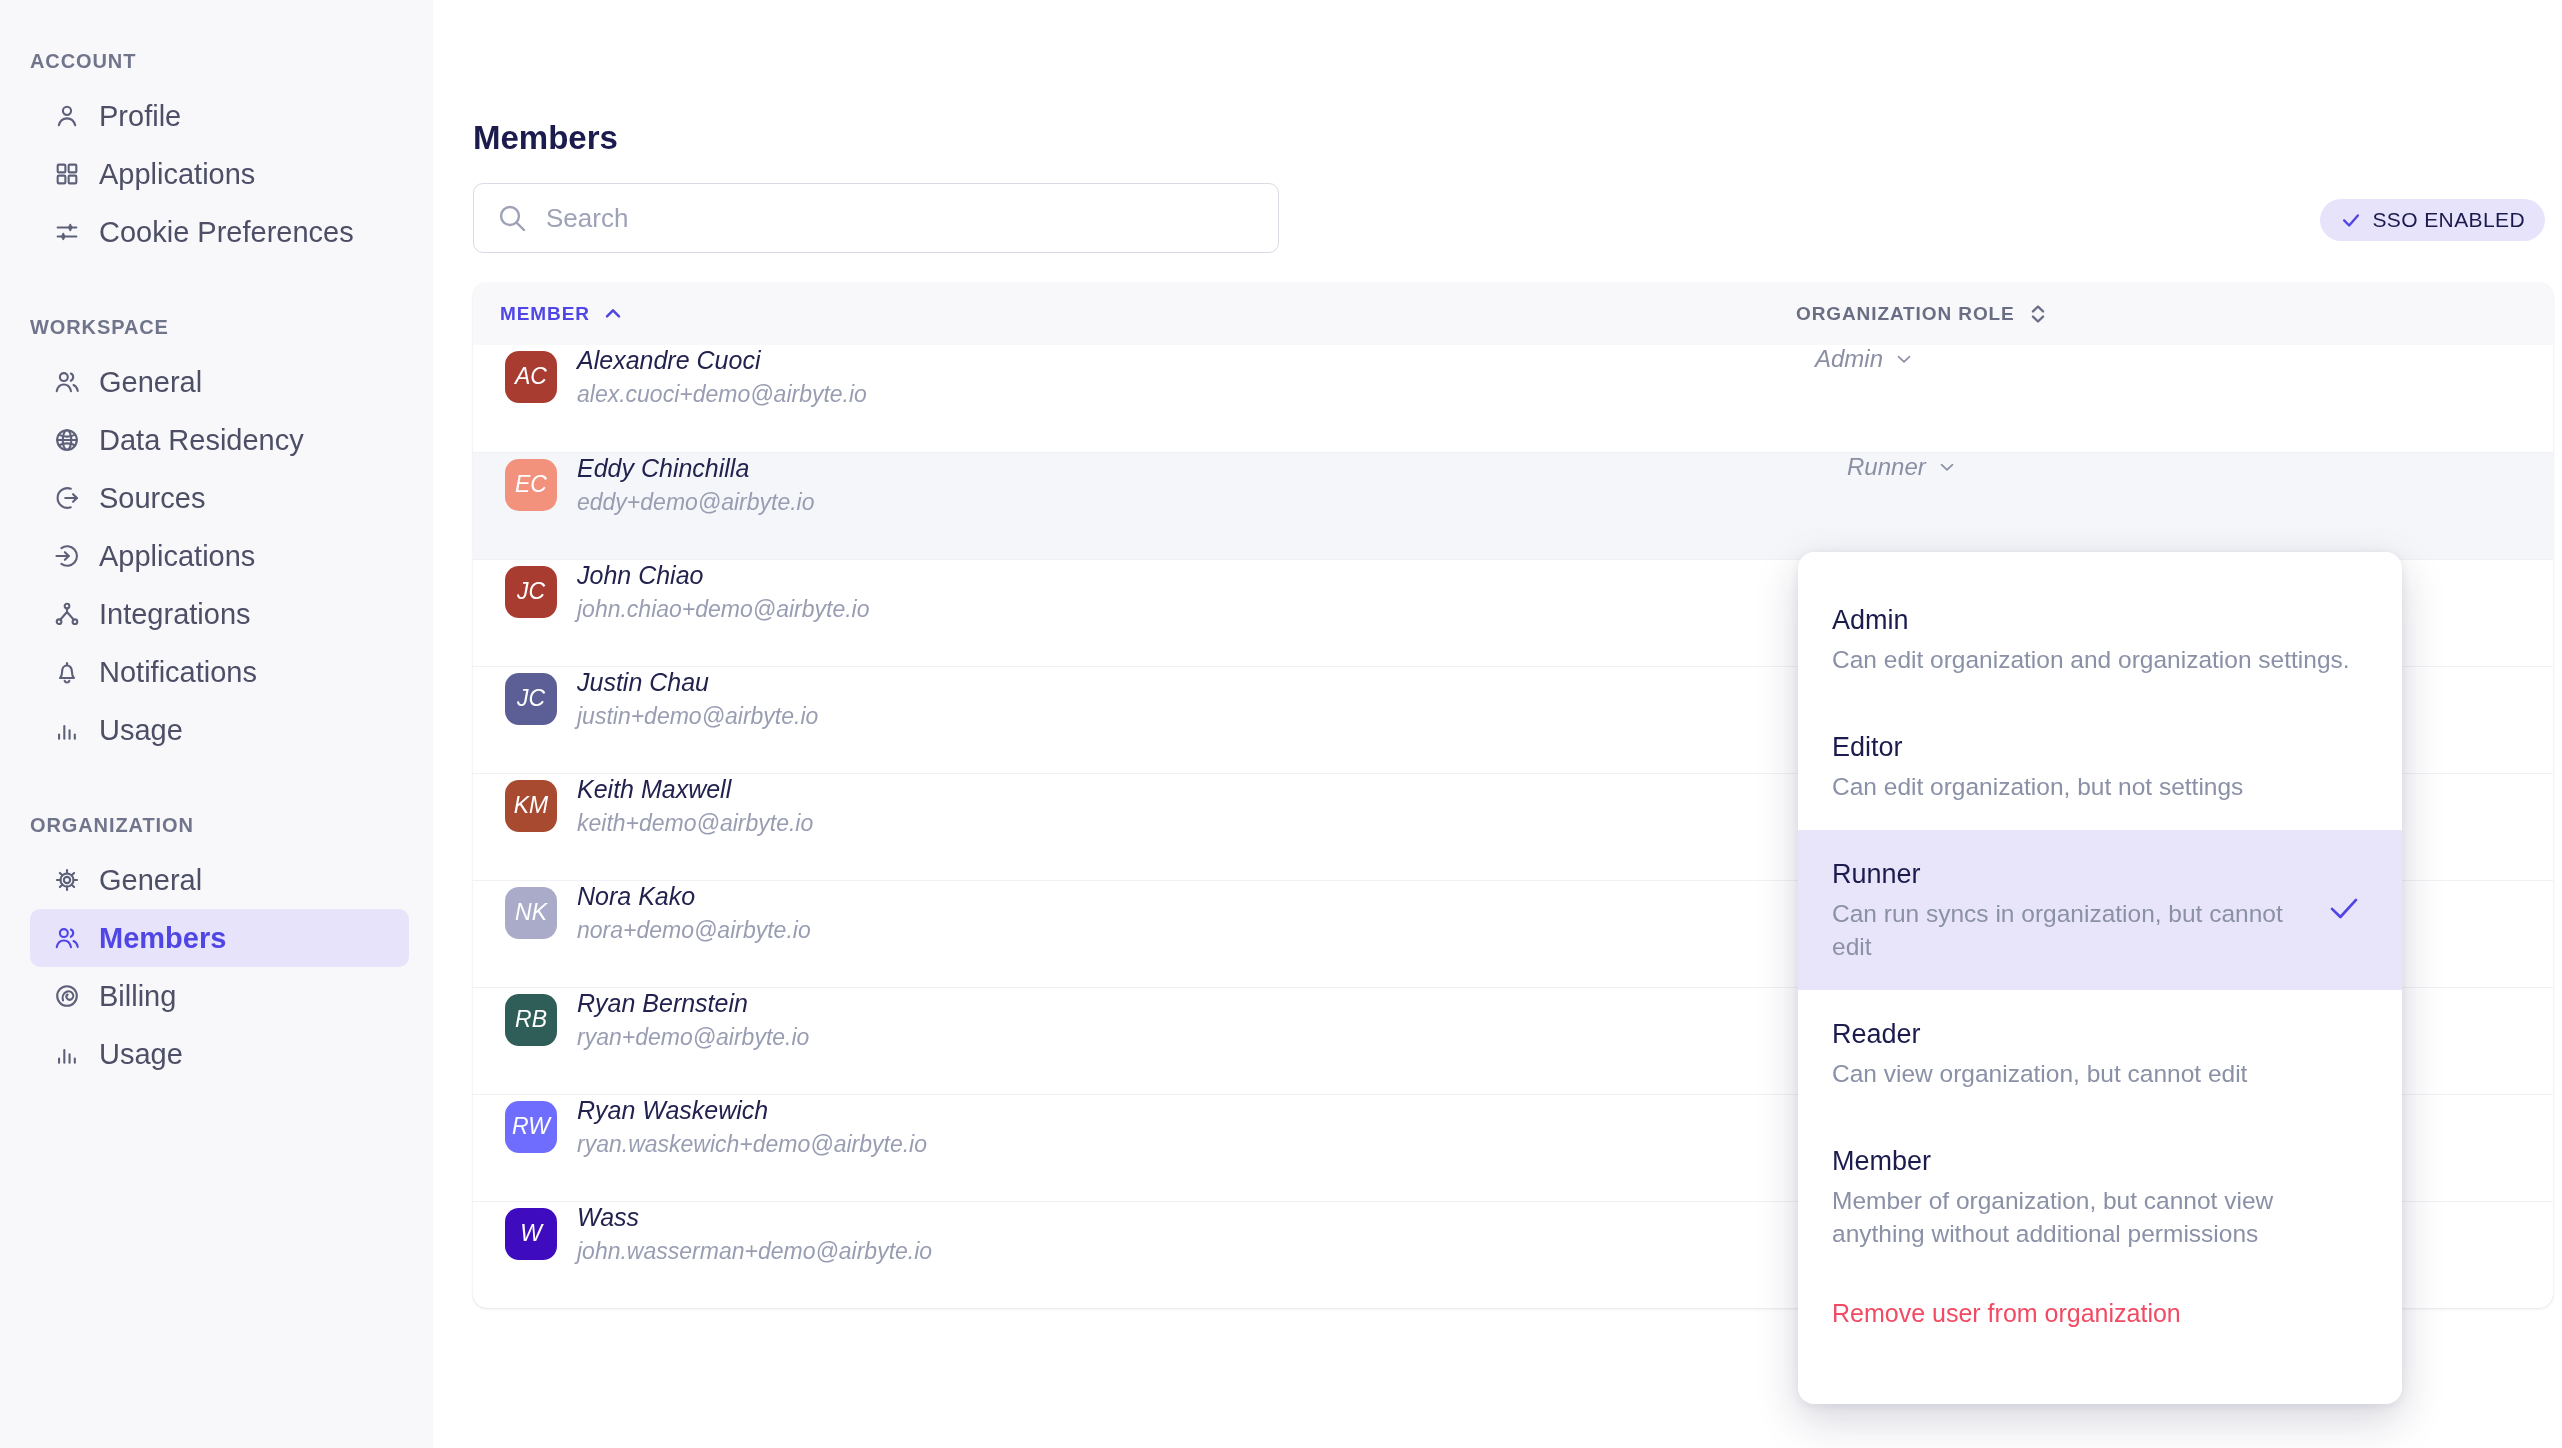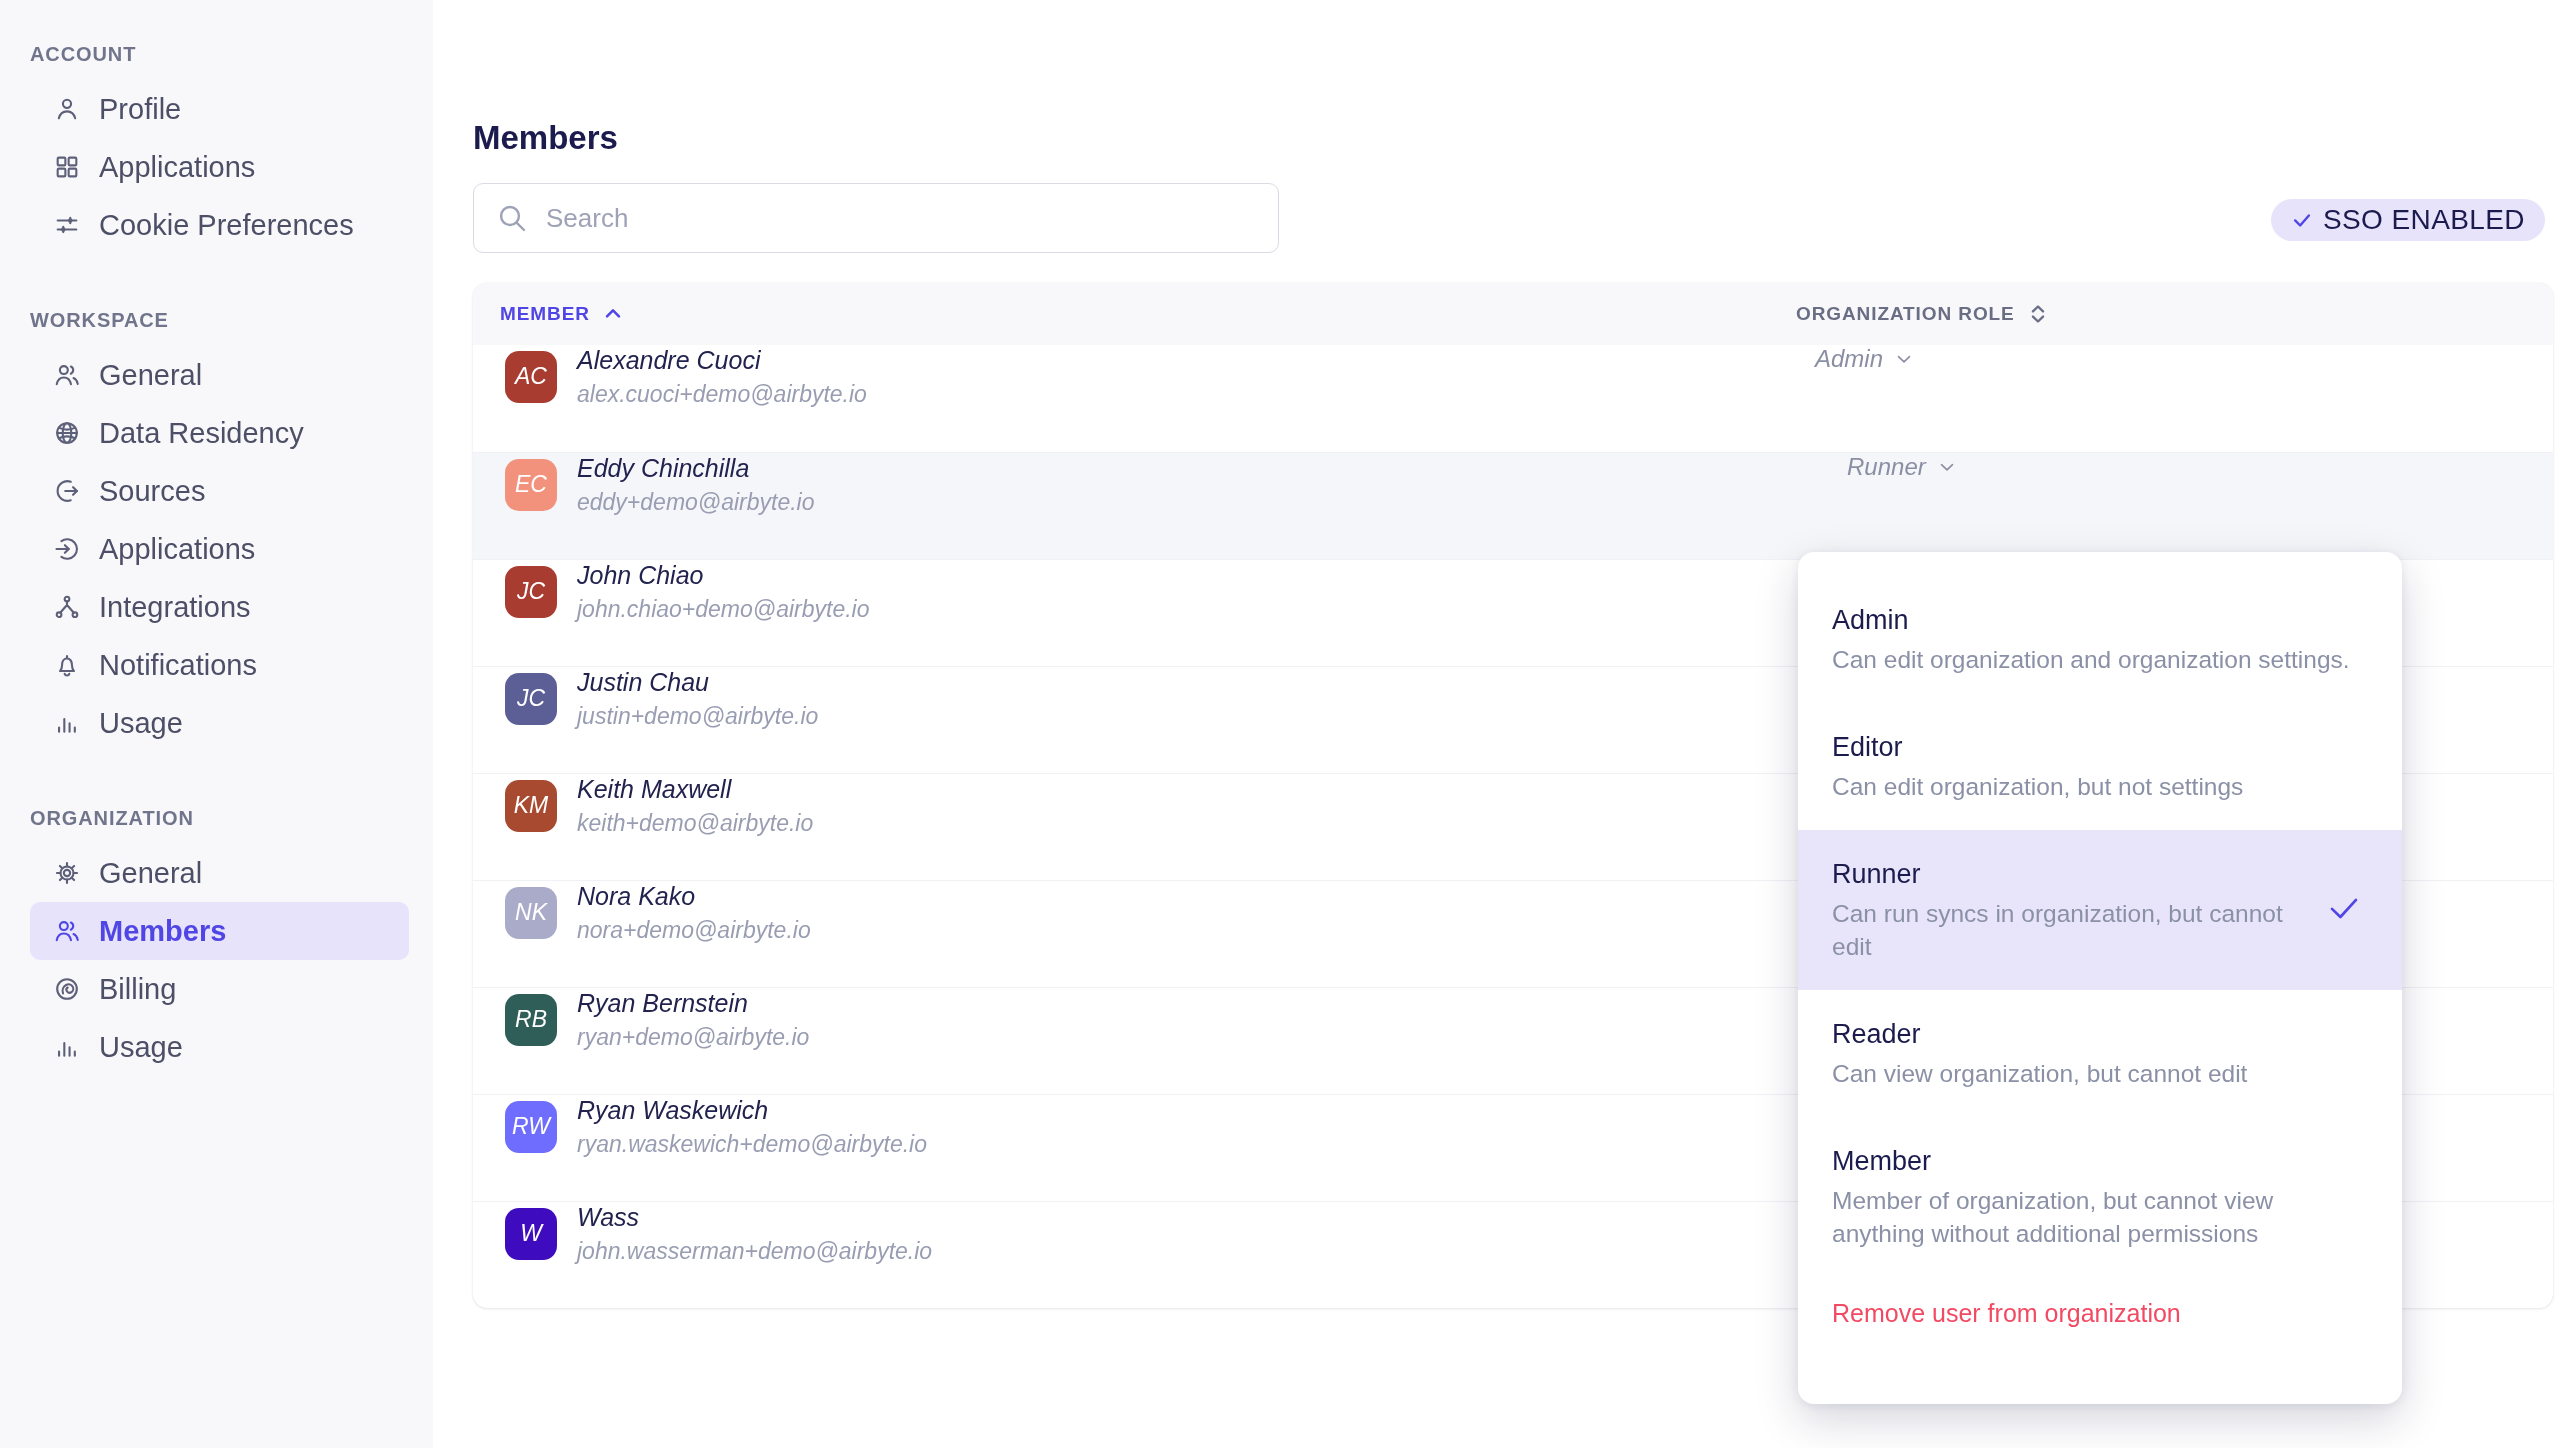--- a/index.html
+++ b/index.html
@@ -1,21 +1,21 @@
 <!DOCTYPE html>
 <html style="--accent: #4F46E5; --accent-soft: #E7E3FB; --accent-soft2: #E8E5FA; --navy: #1B1B4E; --muted: #8A90A6; --email: #989DB2; --danger: #F24A63; --row-highlight: #F5F6F9; --sidebar-bg: #F8F8FB; --head-bg: #F8F8FB; --border: #F0F1F5; --search-border: #D8DBE4; --icon: #5D6078; --side-text: #4C4F66; --section-header: #71758C;"><head>
 <meta charset="utf-8">
 <style>
   html,body{margin:0;padding:0;background:#fff;}
   .page{position:relative;width:2562px;height:1448px;overflow:hidden;background:#fff;
         font-family:"Liberation Sans",sans-serif;color:var(--navy);}
   
   .sidebar{position:absolute;left:0;top:0;width:433px;height:1448px;background:var(--sidebar-bg);
            box-sizing:border-box;padding-top:36px;}
-  .side-section{margin-top:4px;}
+  .side-section{margin-top:11px;}
   .side-section + .side-section{margin-top:52px;}
   .side-header{margin:0 0 12px 30px;height:28px;display:flex;align-items:center;
                font-size:20px;font-weight:700;letter-spacing:.9px;color:var(--section-header);}
   .side-item{display:flex;align-items:center;height:58px;margin:0 24px 0 30px;padding-left:22px;
              border-radius:10px;cursor:pointer;color:var(--side-text);}
   .side-item .icon{width:30px;height:30px;display:flex;align-items:center;justify-content:center;
                    color:var(--icon);flex:none;}
   .side-item .icon svg{width:28px;height:28px;}
   .side-item .lbl{margin-left:17px;font-size:29px;}
   .side-item.active{background:var(--accent-soft);}
@@ -29,21 +29,21 @@
                    font-weight:700;color:var(--navy);}
   .search-box{position:absolute;left:40px;top:183px;width:806px;height:70px;box-sizing:border-box;
               border:1.5px solid var(--search-border);border-radius:10px;background:#fff;
               display:flex;align-items:center;padding:0 22px;}
   .search-box svg{width:32px;height:32px;color:#9DA2B6;flex:none;}
   .search-box input{border:none;outline:none;flex:1;margin-left:16px;font-size:26px;
                     font-family:"Liberation Sans",sans-serif;color:var(--navy);background:transparent;}
   .search-box input::placeholder{color:#9DA2B6;}
   .sso-badge{position:absolute;right:17px;top:199px;height:42px;padding:0 20px;border-radius:21px;
              background:var(--accent-soft);display:flex;align-items:center;gap:10px;
-             font-size:28px;letter-spacing:.4px;color:var(--navy);}
+             font-size:21px;letter-spacing:.4px;color:var(--navy);}
   .sso-badge svg{width:22px;height:22px;color:var(--accent);}
   
   .table-card{position:absolute;left:40px;top:283px;width:2080px;height:1025px;background:#fff;
               border-radius:14px;box-shadow:0 1px 3px rgba(25,25,71,.10),0 0 1px rgba(25,25,71,.14);}
   .thead{height:62px;background:var(--head-bg);border-radius:14px 14px 0 0;display:flex;align-items:center;}
   .th{display:flex;align-items:center;gap:12px;font-size:19px;font-weight:700;letter-spacing:.9px;
       color:#6A6E85;cursor:pointer;}
   .th.member-col{width:1323px;box-sizing:border-box;padding-left:27px;color:var(--accent);}
   .th svg{width:22px;height:22px;}
   .row{height:107px;display:flex;align-items:flex-start;box-sizing:border-box;font-style:italic;}

